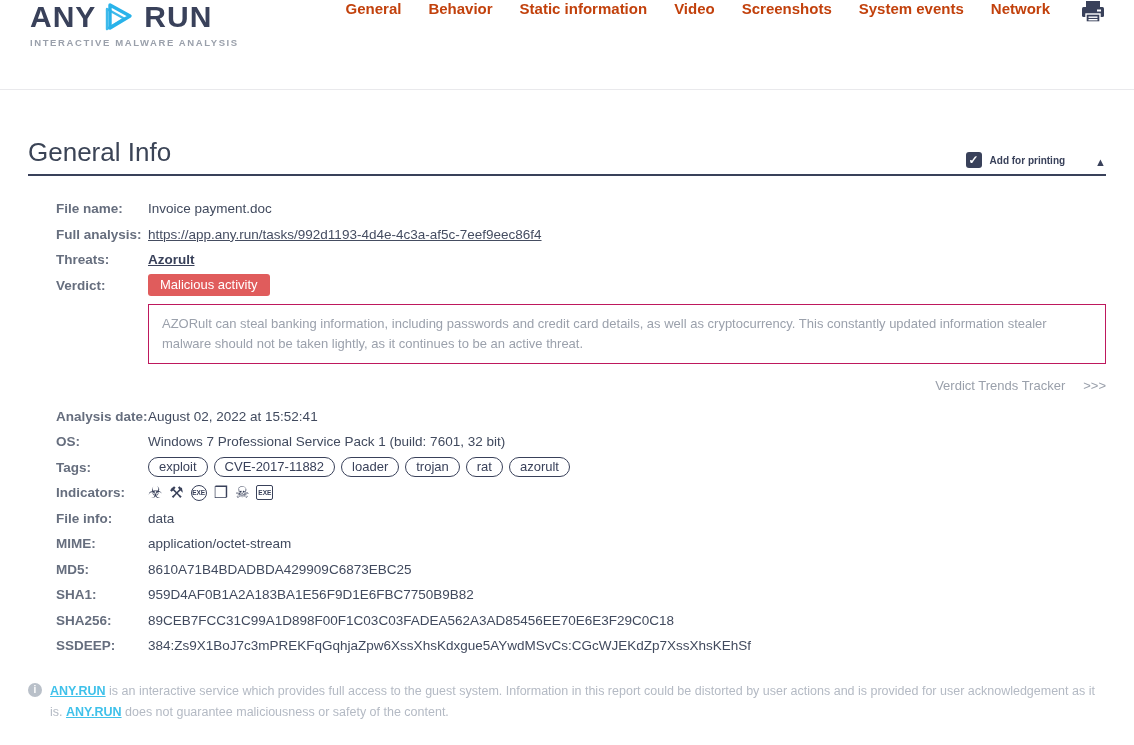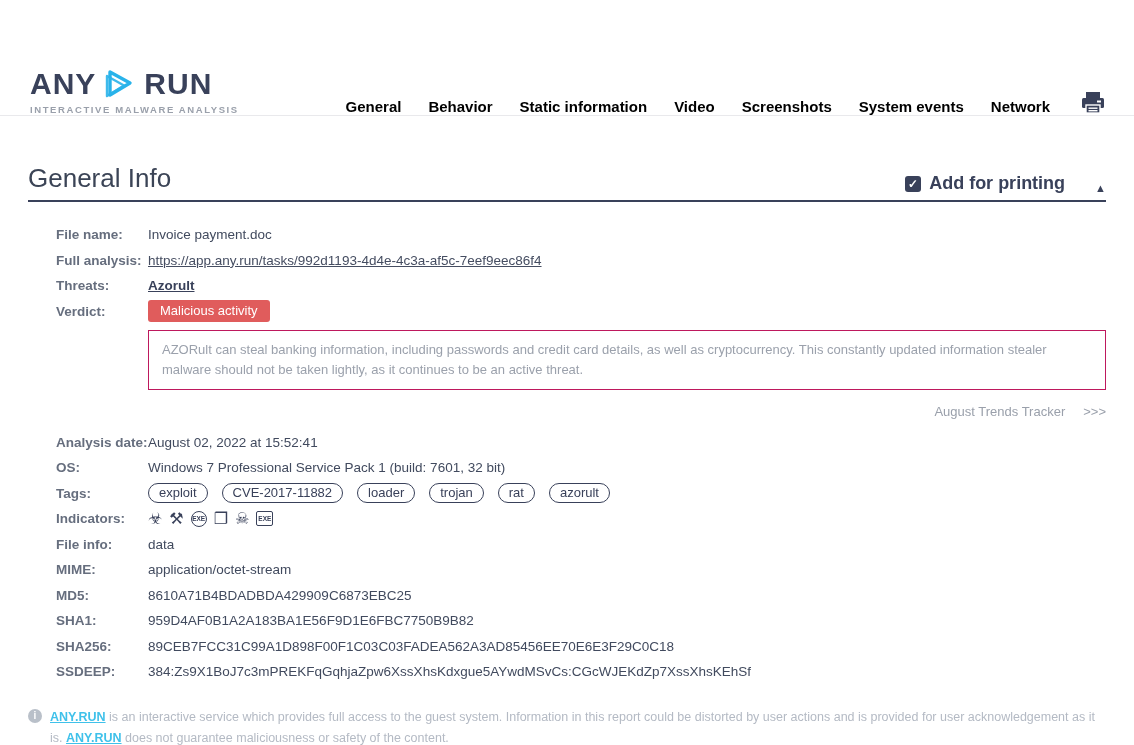--- a/index.html
+++ b/index.html
@@ -1,56 +1,56 @@
 <!DOCTYPE html>
 <html><head>
 <meta charset="utf-8">
 <style>
   * { margin:0; padding:0; box-sizing:border-box; }
   html,body { width:1134px; height:745px; background:#fff; overflow:hidden;
     font-family:"Liberation Sans", sans-serif; color:#414a5e; }
 
   
-  .header { height:116px; display:flex; align-items:flex-end; padding:0 28px 0 30px;
+  .header { height:90px; display:flex; align-items:flex-start; padding:0 28px 0 30px;
     border-bottom:1px solid #e9e9ec; }
   .logo { display:flex; flex-direction:column; cursor:pointer; }
   .logo-top { display:flex; align-items:center; gap:4px; }
   .logo-word { font-size:30px; font-weight:700; color:#39415a; letter-spacing:1px; }
   .logo-tagline { font-size:9.5px; color:#9aa0ab; letter-spacing:1.6px; margin-top:3px; font-weight:700; }
   .nav { margin-left:auto; display:flex; align-items:center; gap:27px; }
-  .nav a { font-size:15px; font-weight:700; color:#000000; text-decoration:none; cursor:pointer; }
+  .nav a { font-size:15px; font-weight:700; color:#c2410c; text-decoration:none; cursor:pointer; }
   .printer { margin-left:30px; cursor:pointer; display:flex; }
 
   
   .content { padding:0 28px; }
   .section-head { margin-top:47px; display:flex; align-items:flex-end;
     border-bottom:2px solid #39415a; padding-bottom:6px;justify-content:center; }
   .section-title { font-size:26px; font-weight:500; color:#3b4456; }
   .print-opt { margin-left:auto; display:flex; align-items:center; gap:8px; cursor:pointer; }
   .checkbox { width:16px; height:16px; background:#39415a; border-radius:3px; color:#fff;
     font-size:12px; line-height:16px; text-align:center; font-weight:700; }
-  .print-label { font-size:18px; font-weight:700; color:#39415a; }
+  .print-label { font-size:10px; font-weight:700; color:#39415a; }
   .caret-up { margin-left:30px; font-size:11px; color:#39415a; cursor:pointer; }
 
   
   .rows { margin-top:20px; }
   .row { display:flex; align-items:center; min-height:25.5px; font-size:13.5px; }
   .row-label { width:120px; flex:none; color:#666e7e; font-weight:700;padding-left:28px; }
   .row-value { color:#414a5e; }
   .link-dark { color:#454d61; text-decoration:underline; cursor:pointer; }
   .badge { background:#e05c5c; color:#fff; font-size:13px; padding:3px 12px 4px; border-radius:3px; }
   .threat-link { font-weight:700; color:#39415a; text-decoration:underline; cursor:pointer; }
 
   .desc-box { margin:6px 0 0 120px; border:1px solid #be185d; padding:9px 13px;
     font-size:13px; color:#9ba1ac; line-height:1.55; }
   .trends { display:flex; justify-content:flex-end; align-items:center; gap:18px;
     margin:14px 0 10px; font-size:13px; color:#9aa0ab; }
   .trends a { color:#9aa0ab; text-decoration:none; cursor:pointer; }
 
-  .tags { display:flex; gap:14px; align-items:center; }
+  .tags { display:flex; gap:6px; align-items:center; }
   .tag { border:1.5px solid #39415a; border-radius:11px; padding:1px 10px 2px;
     font-size:13px; color:#39415a; cursor:pointer; }
 
   .indicators { display:flex; gap:7px; align-items:center; }
   .ind { font-family:"DejaVu Sans", sans-serif; font-size:16px; color:#39415a; line-height:18px; }
   .ind-chip { font-size:6.5px; font-weight:700; color:#39415a; border:1.5px solid #39415a;
     display:inline-flex; align-items:center; justify-content:center;
     width:17px; height:15px; letter-spacing:0; }
   .ind-chip.round { border-radius:50% 50% 50% 50%; height:16px; width:16px; }
   .ind-chip.screen { border-radius:2px; }
@@ -128,21 +128,21 @@
     </div>
 
     <div class="row">
       <div class="row-label">Verdict:</div>
       <span class="badge">Malicious activity</span>
     </div>
 
     <div class="desc-box">AZORult can steal banking information, including passwords and credit card details, as well as cryptocurrency. This constantly updated information stealer malware should not be taken lightly, as it continues to be an active threat.</div>
 
     <div class="trends">
-      <a>August Trends Tracker</a>
+      <a>Verdict Trends Tracker</a>
       <a>&gt;&gt;&gt;</a>
     </div>
 
     <div class="row">
       <div class="row-label">Analysis date:</div>
       <div class="row-value">August 02, 2022 at 15:52:41</div>
     </div>
 
     <div class="row">
       <div class="row-label">OS:</div>

